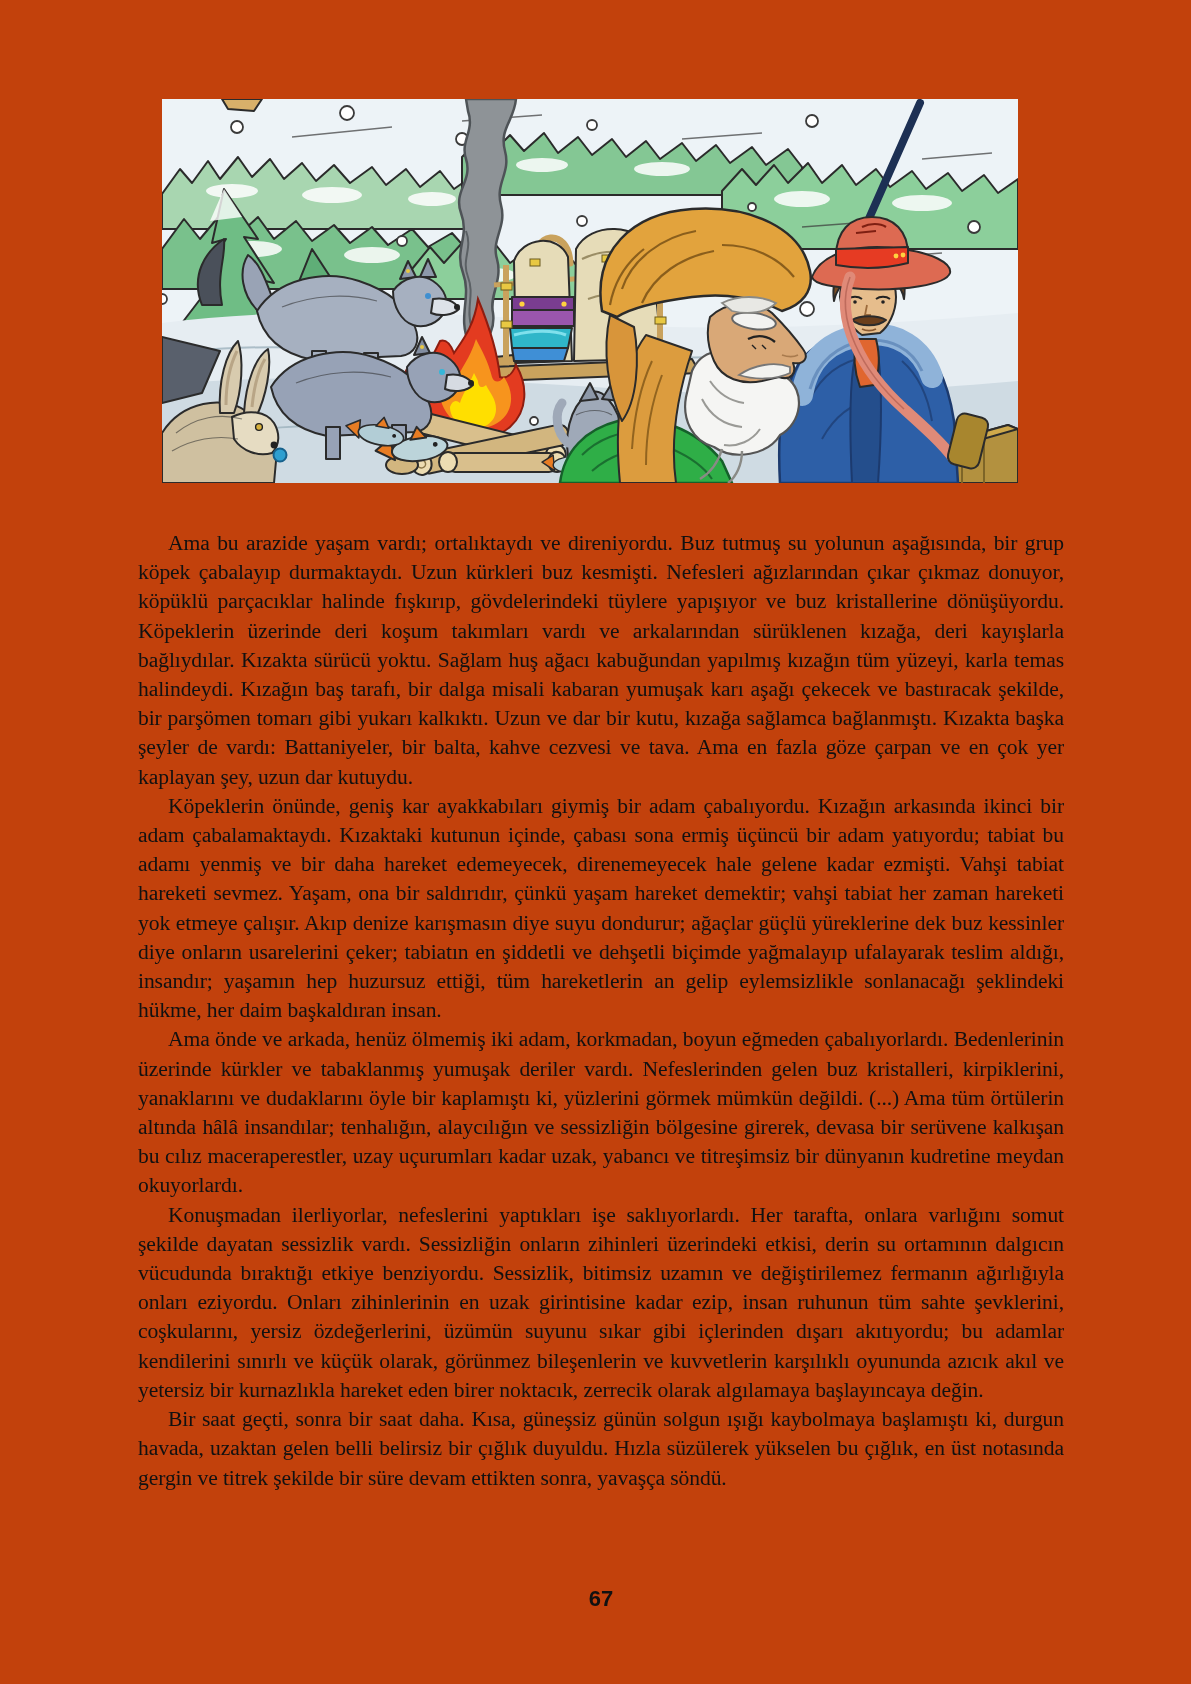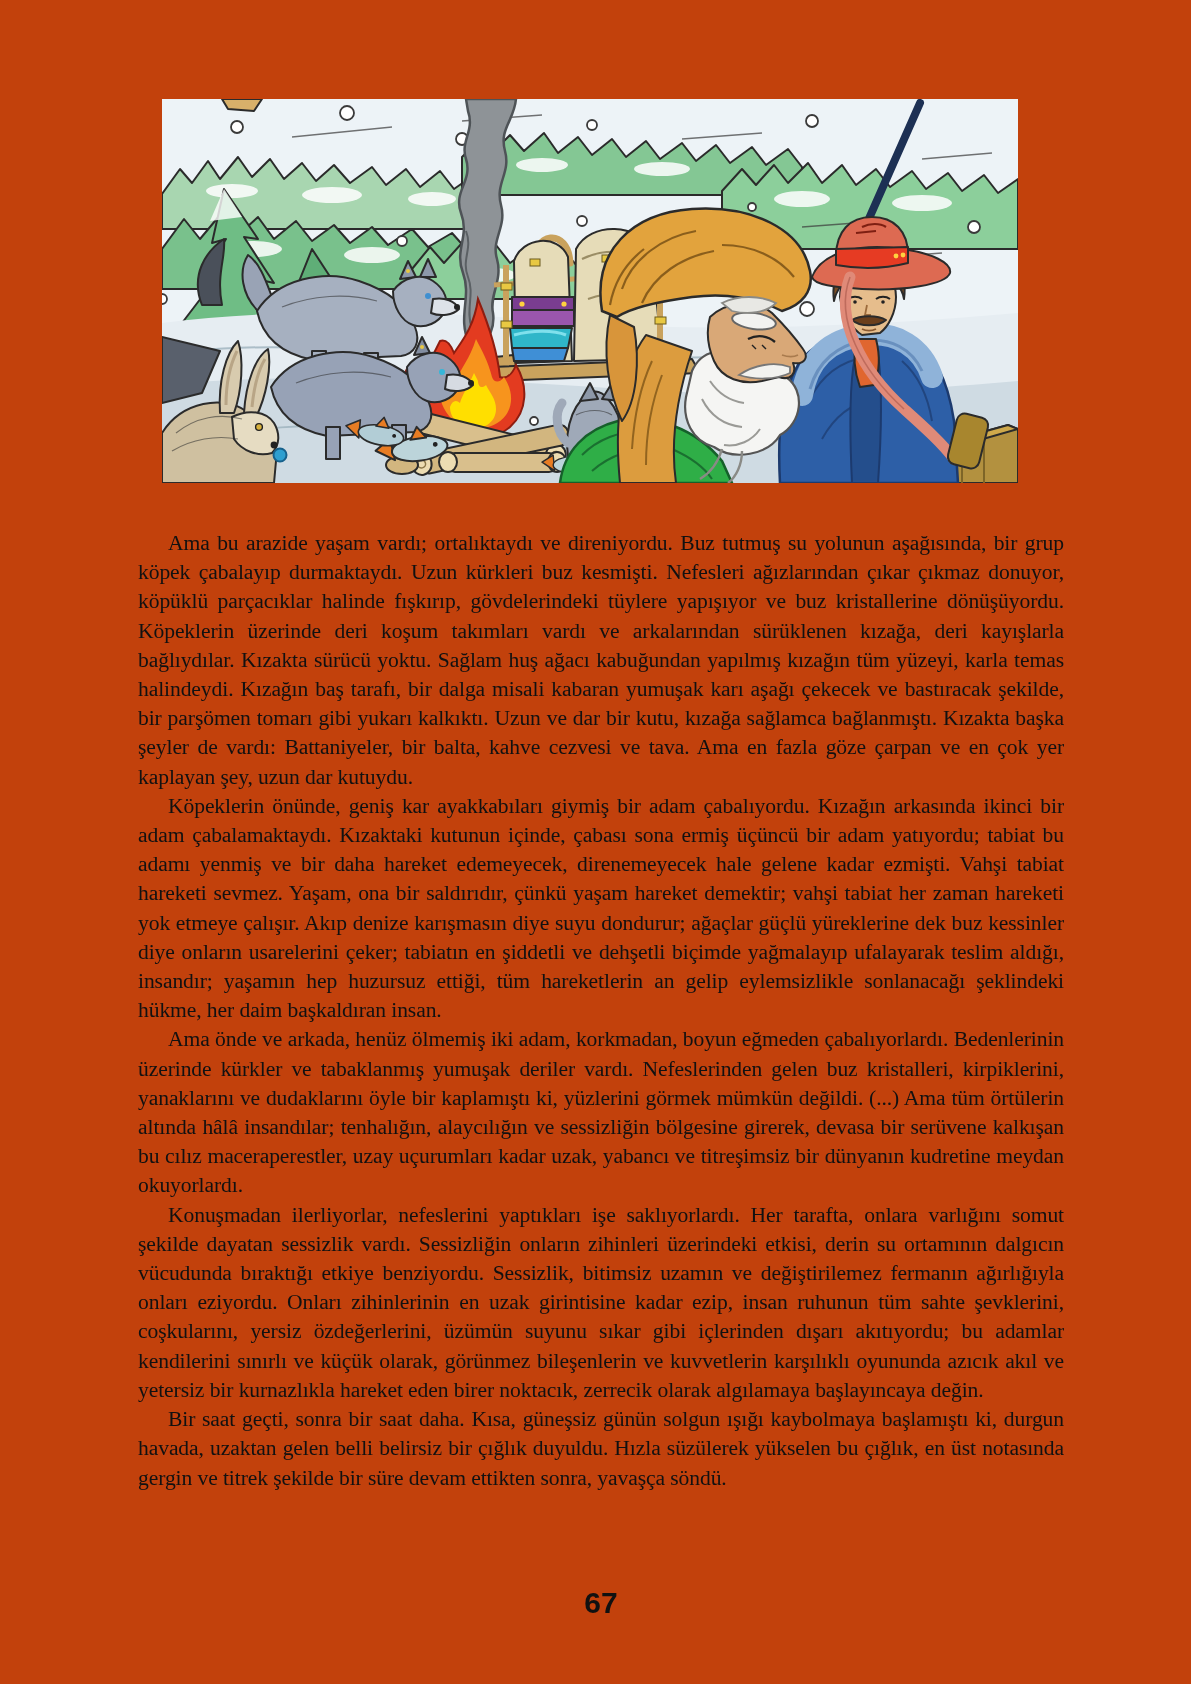--- a/index.html
+++ b/index.html
@@ -4,21 +4,21 @@
 <style>
   html,body{margin:0;padding:0;background:#ffffff;}
   .page{position:relative;width:1191px;height:1684px;background:#c2410c;overflow:hidden;
         font-family:"Liberation Serif", serif;color:#111;}
   .illustration{position:absolute;left:162px;top:99px;width:856px;height:384px;margin:0;}
   .illustration svg{display:block;width:856px;height:384px;}
   .story{position:absolute;left:138px;top:529px;width:926px;
          font-size:21.6px;line-height:29.2px;text-align:justify;letter-spacing:-0.1px;}
   .story p{margin:0;text-indent:30px;}
   .page-number{position:absolute;left:138px;top:1586px;width:926px;text-align:center;
-               font-family:"Liberation Sans", sans-serif;font-weight:bold;font-size:30px;color:#111;}
+               font-family:"Liberation Sans", sans-serif;font-weight:bold;font-size:22px;color:#111;}
   
   .ink{stroke:#2b2b2b;stroke-width:2;stroke-linejoin:round;}
   .hatch{stroke:#2b2b2b;stroke-width:1.2;fill:none;opacity:.55;}
 </style>
 </head>
 <body>
 
 <div class="page">
 
   <figure class="illustration">

